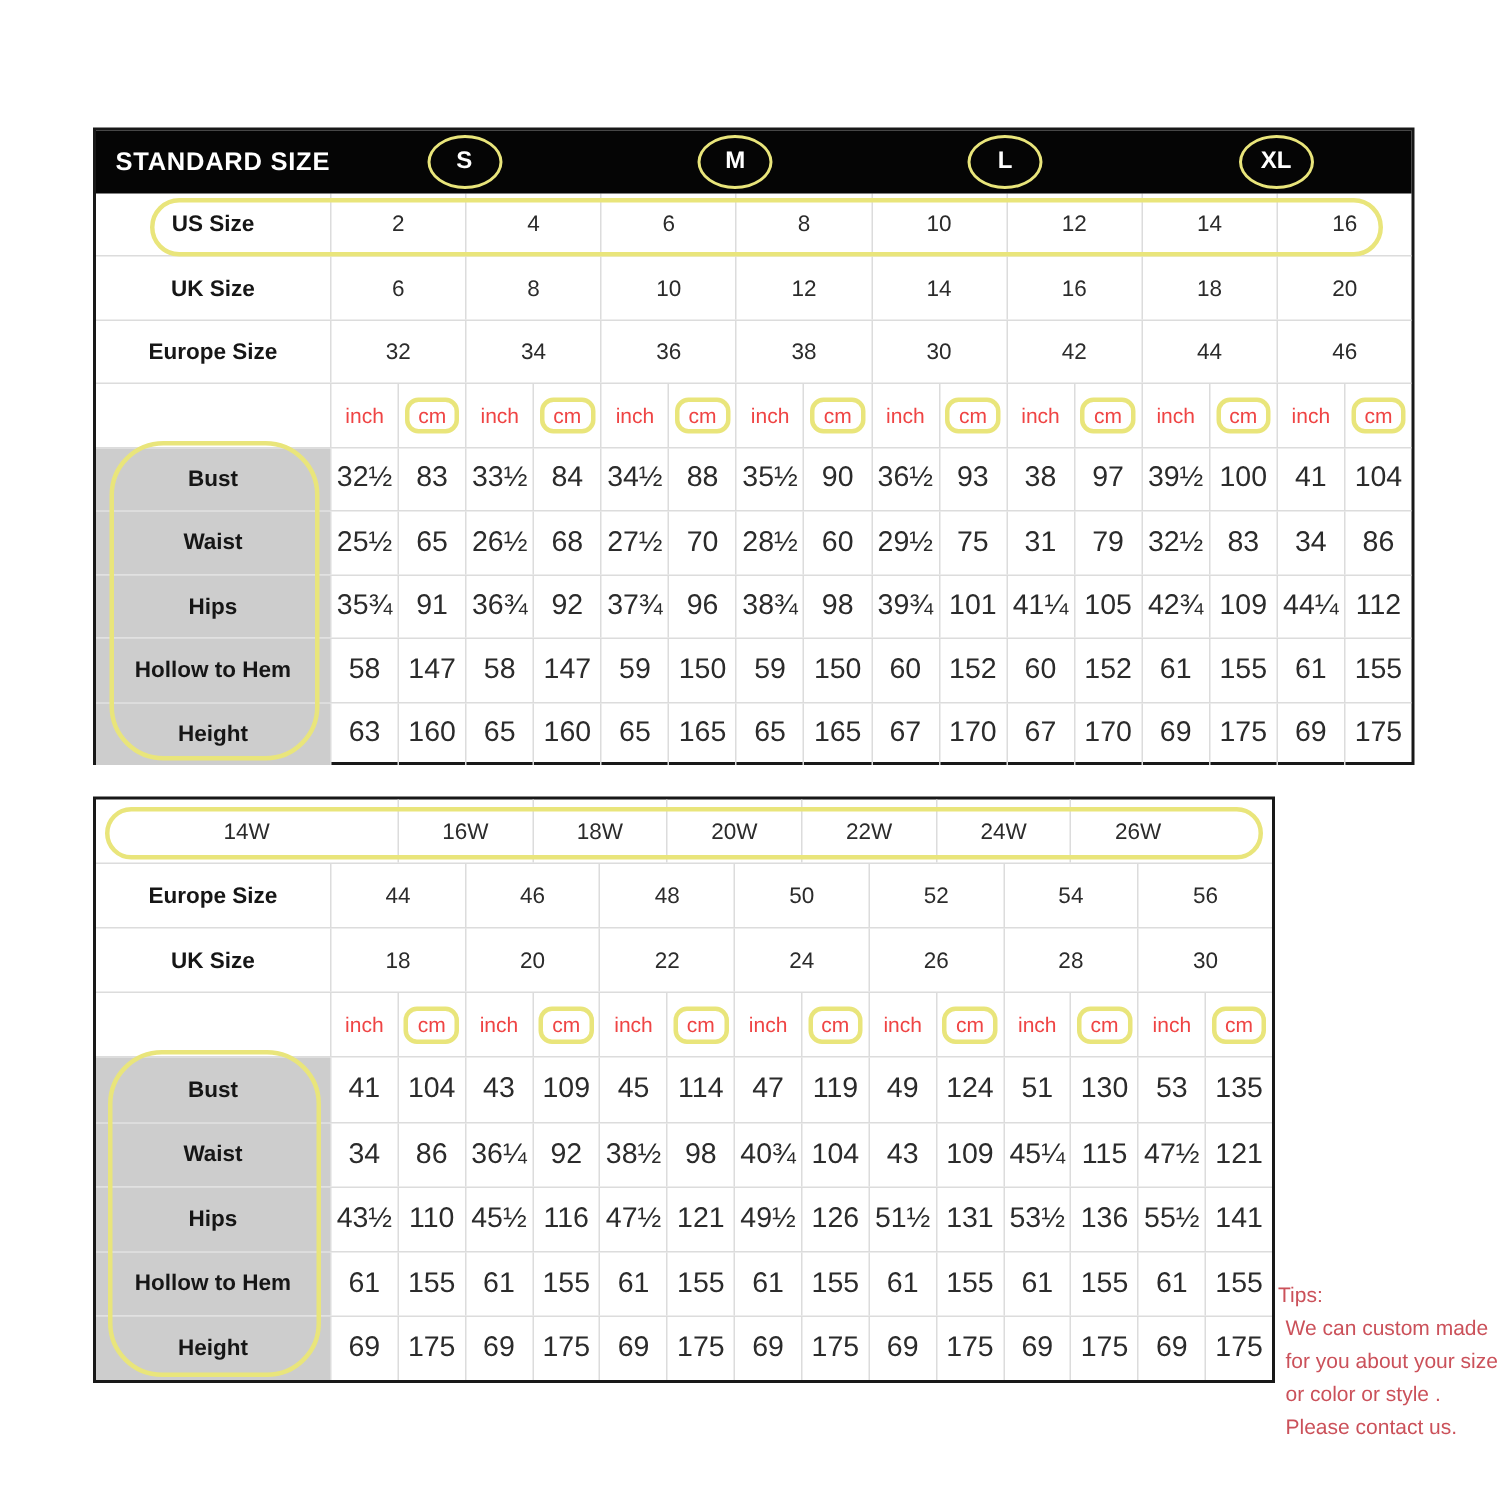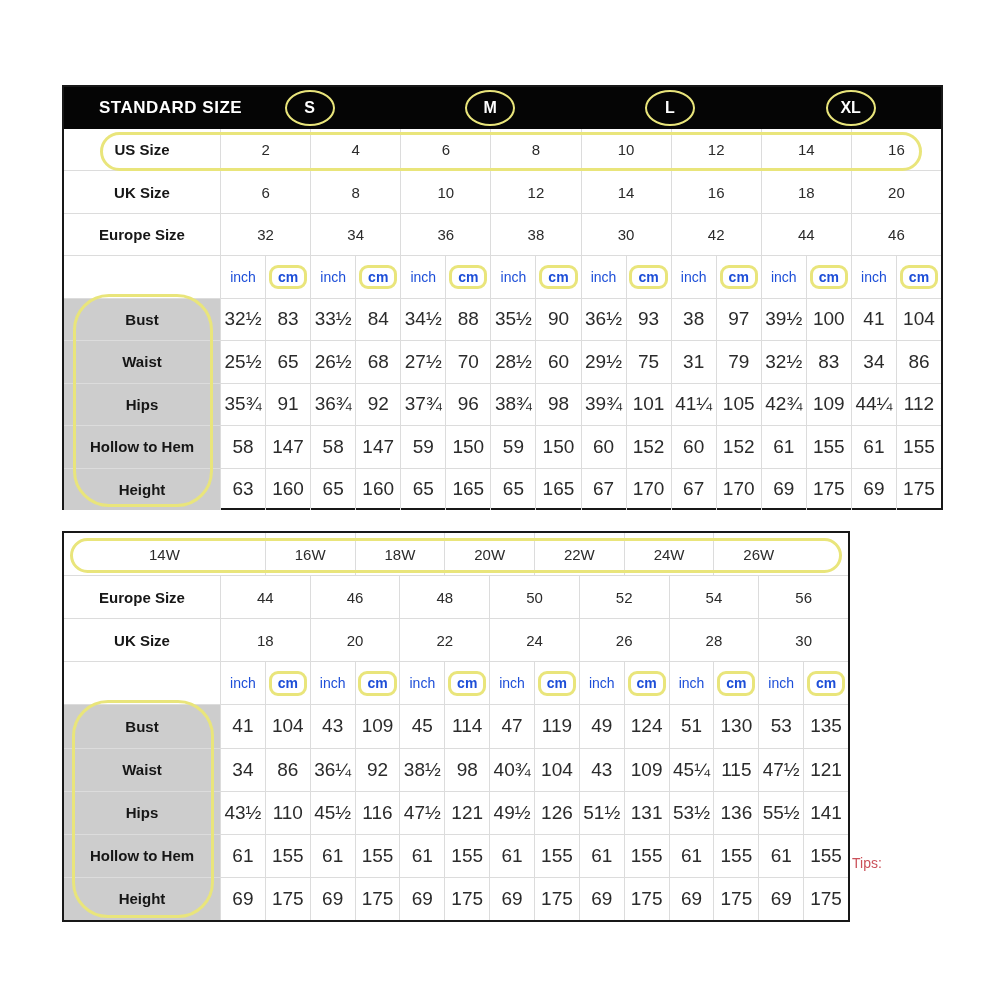--- a/index.html
+++ b/index.html
@@ -15,44 +15,44 @@
   *{box-sizing:border-box;margin:0;padding:0;}
   body{background:#fff;font-family:"Liberation Sans","DejaVu Sans",sans-serif;}
   .canvas{position:relative;width:1000px;height:1000px;background:#ffffff;overflow:hidden;}
 
   .size-table{position:absolute;background:#fff;border:2px solid var(--outer-border);}
   .standard{left:62px;top:85px;width:881px;height:425px;}
   .plus{left:62px;top:531px;width:788px;height:391px;}
 
   
   .hdr{position:relative;height:42px;background:var(--header-bg);display:flex;align-items:center;}
-  .hdr-title{color:var(--header-text);font-weight:bold;font-size:17px;letter-spacing:.5px;padding-left:13px;margin-left:22px;}
+  .hdr-title{color:var(--header-text);font-weight:bold;font-size:17px;letter-spacing:.5px;padding-left:13px;}
   .hdr-oval{position:absolute;top:3px;width:50px;height:36px;border:2.5px solid var(--highlight-yellow);
     border-radius:50%;color:var(--header-text);font-weight:bold;font-size:16px;
     display:flex;align-items:center;justify-content:center;transform:translateX(-50%);}
   .hdr-oval:nth-child(1){left:28.0%;}
   .hdr-oval:nth-child(2){left:48.6%;}
   .hdr-oval:nth-child(3){left:69.1%;}
   .hdr-oval:nth-child(4){left:89.7%;}
 
   .tbody{display:flex;flex-direction:column;width:100%;}
   .standard .tbody{height:381px;}
   .plus .tbody{height:387px;}
 
   .trow{display:grid;grid-template-columns:156px repeat(var(--n),1fr);flex:1;}
   .trow + .trow{border-top:1px solid var(--grid-line);}
   .cell{display:flex;align-items:center;justify-content:center;overflow:hidden;color:var(--value-text);}
   .cell + .cell{border-left:1px solid var(--grid-line);}
   .span2{grid-column:span 2;}
   .label-cell{font-weight:bold;font-size:15px;color:#161616;}
   .label-cell.gray{background:var(--label-bg);}
   .size-row .val-cell{font-size:15px;}
-  .unit{font-size:14px;color:#1d4ed8;}
+  .unit{font-size:14px;color:#ef4444;}
   .num{font-size:19px;}
-  .cm-box{border:3px solid var(--highlight-yellow);border-radius:9px;padding:1px 6px;line-height:1.2;font-weight:bold;}
+  .cm-box{border:3px solid var(--highlight-yellow);border-radius:9px;padding:1px 6px;line-height:1.2;}
 
   
   .overlay{position:absolute;border:3px solid var(--highlight-yellow);pointer-events:none;background:transparent;}
   .us-oval{left:36px;top:45px;width:822px;height:39px;border-radius:20px;}
   .std-label-oval{left:9px;top:207px;width:140px;height:213px;border-radius:36px;}
   .plus-oval{left:6px;top:5px;width:772px;height:35px;border-radius:18px;}
   .plus-label-oval{left:8px;top:167px;width:142px;height:218px;border-radius:36px;}
 
   .tips{position:absolute;left:852px;top:852px;color:var(--tips-red);font-size:14px;line-height:22px;white-space:nowrap;}
   .tips-line{padding-left:5px;}
@@ -388,15 +388,21 @@
           <div class="cell val-cell num">69</div>
           <div class="cell val-cell num">175</div>
         </div>
       </div>
     <div class="overlay plus-oval"></div>
     <div class="overlay plus-label-oval"></div>
   </section>
 
   <aside class="tips">
     <div>Tips:</div>
+    <div>
+        <div class="tips-line">We can custom made</div>
+        <div class="tips-line">for you about your size</div>
+        <div class="tips-line">or color or style .</div>
+        <div class="tips-line">Please contact us.</div>
+      </div>
   </aside>
 
 </div>
 
 </body></html>

